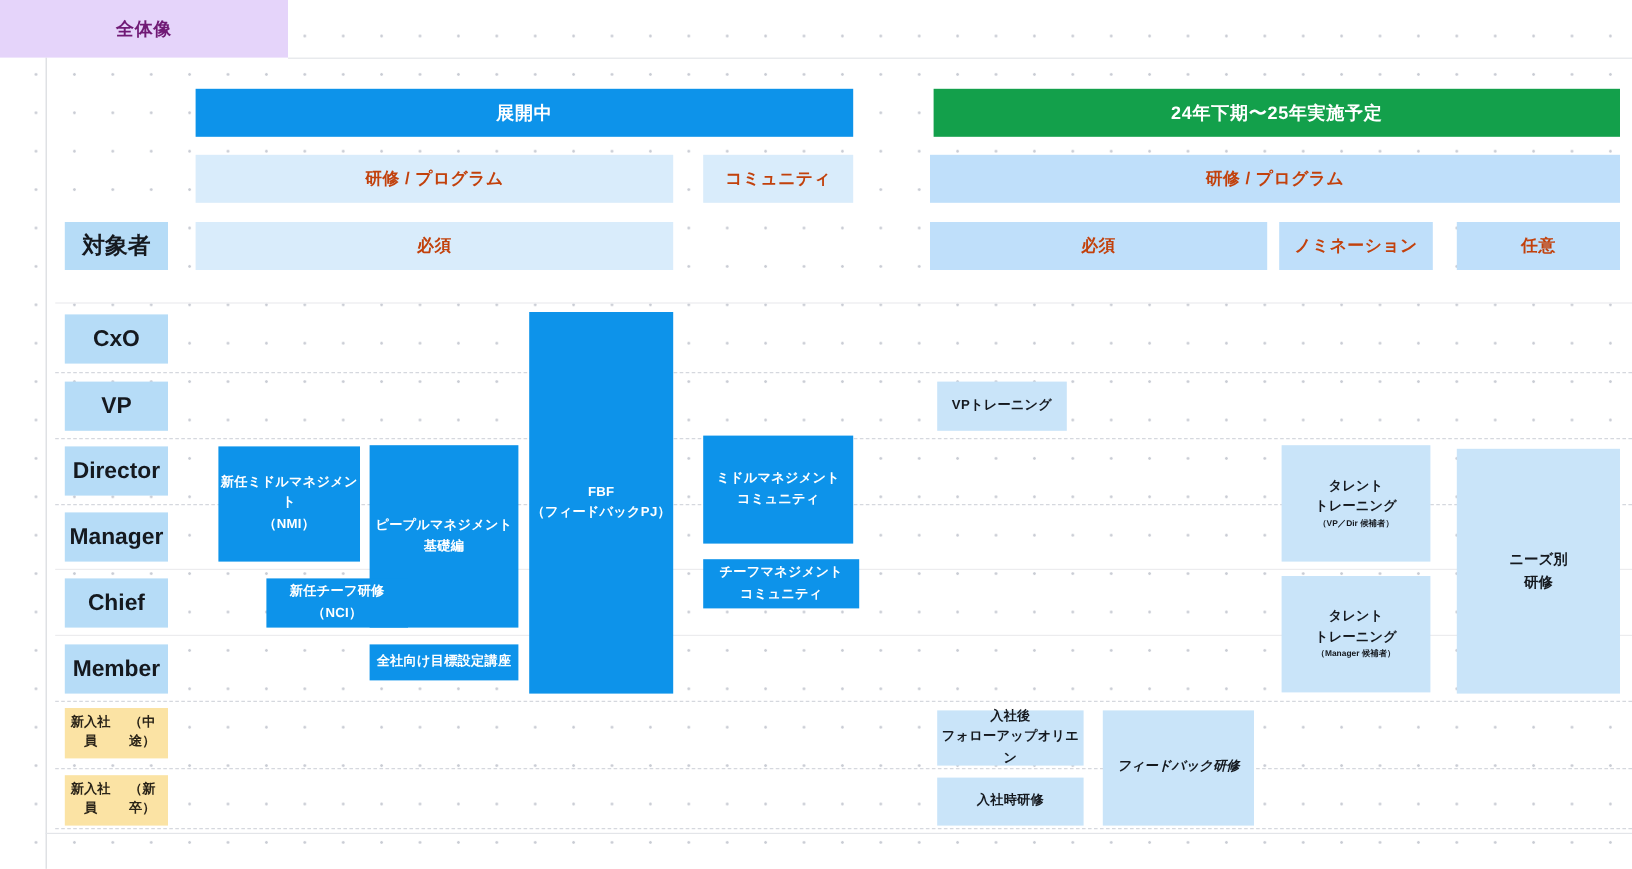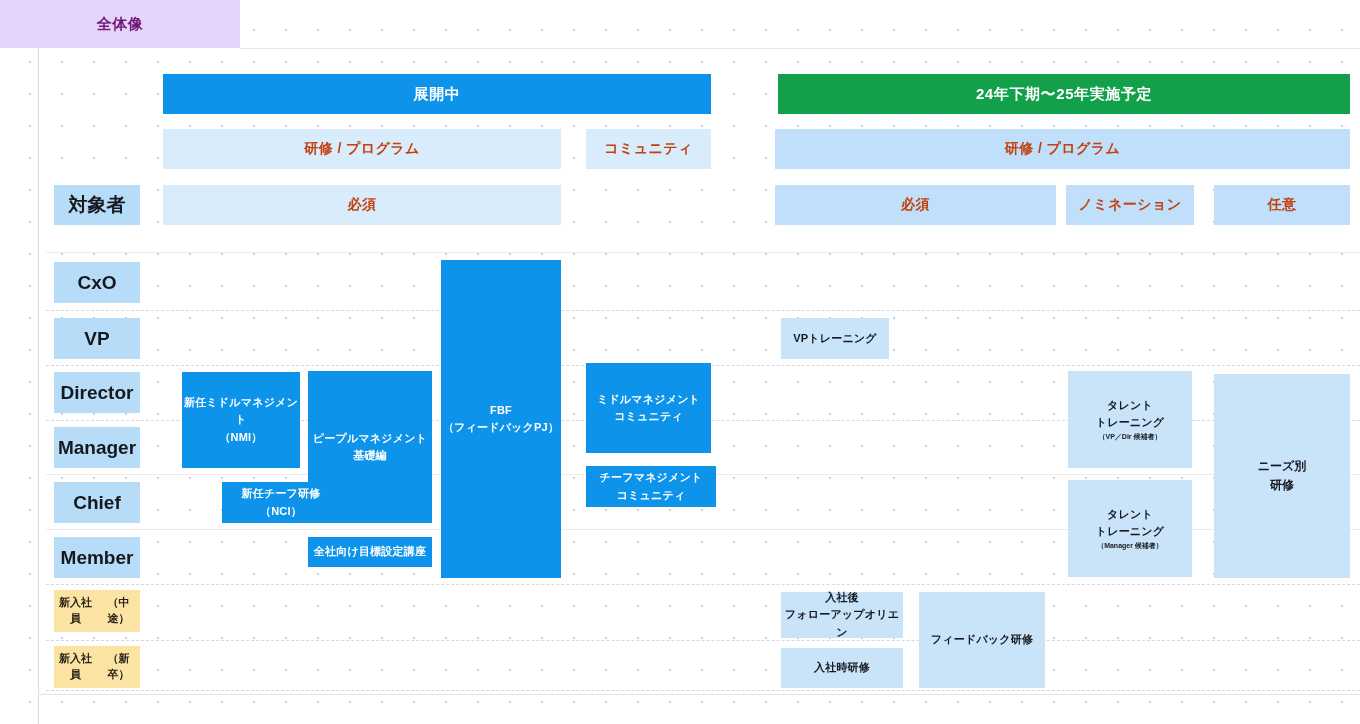--- a/index.html
+++ b/index.html
@@ -227,17 +227,17 @@
 
   <div class="abs box box-pale" style="left:781px;top:592px;width:122px;height:46px;">
     <span class="ln">入社後</span>
     <span class="ln">フォローアップオリエン</span>
   </div>
 
   <div class="abs box box-pale" style="left:781px;top:648px;width:122px;height:40px;">
     <span class="ln">入社時研修</span>
   </div>
 
-  <div class="abs box box-pale" style="left:919px;top:592px;width:126px;height:96px;">
+  <div class="abs box box-pale" style="left:919px;top:592px;width:126px;height:96px;font-style:italic;">
     <span class="ln">フィードバック研修</span>
   </div>
 
 </div>
 
 </body></html>

